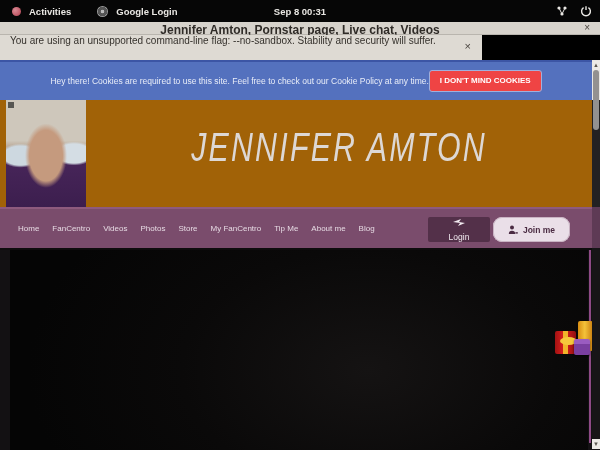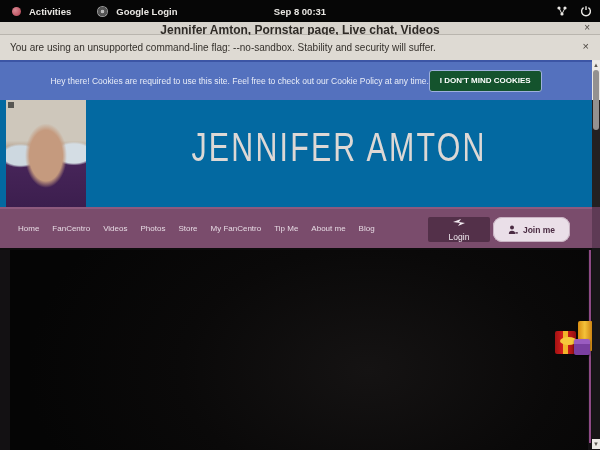--- a/index.html
+++ b/index.html
@@ -20,37 +20,37 @@
   .sysicon { width:12px; height:12px; display:block; }
 
   
   .tabbar { position:absolute; left:0; top:22px; width:600px; height:13px; background:#d7d3cc;
             border-bottom:1px solid #b9b5ae; }
   .tabbar-title { position:absolute; left:0; right:0; top:1px; text-align:center;
                   font-size:12px; font-weight:bold; color:#2f2b27; }
   .tabbar-close { position:absolute; right:10px; top:0; font-size:10px; color:#4a453f; cursor:default; }
 
   
-  .warnbar { position:absolute; left:0; top:35px; width:600px; height:25px; background:#dedad3;
-             display:flex; align-items:center; }
+  .warnbar { position:absolute; left:0; top:35px; width:482px; height:25px; background:#dedad3;
+             display:flex; }
   .warnbar-text { padding-left:10px; font-size:10px; color:#35312c; }
   .warnbar-close { position:absolute; right:11px; top:5px; font-size:11px; color:#4a453f; }
 
   
   .page { position:absolute; left:0; top:60px; width:600px; height:390px; background:#0e0c0d; }
 
   
   .cookiebar { position:absolute; left:0; top:0; width:592px; height:40px;
                border-top:2px solid #3c55a5; display:flex; align-items:center; justify-content:center; }
   .cookiebar-text { color:#e9edf8; font-size:8.5px; }
   .cookie-btn { height:22px; padding:0 10px; font-size:8px; font-weight:bold; color:#fff;
                 border:1px solid #9fb0dd; border-radius:3px; line-height:20px; }
 
   
-  .header { position:absolute; left:0; top:40px; width:592px; height:107px; background:#0369a1; }
+  .header { position:absolute; left:0; top:40px; width:592px; height:107px; background:#a16207;font-style:italic; }
   .photo { position:absolute; left:6px; top:0; width:80px; height:107px; overflow:hidden;
            background:
              radial-gradient(ellipse 30px 46px at 50% 52%, #c59a7e 0 55%, rgba(197,154,126,0) 70%),
              radial-gradient(ellipse 28px 16px at 18% 52%, #cdd8e0 0 60%, rgba(205,216,224,0) 75%),
              radial-gradient(ellipse 28px 16px at 85% 50%, #d4dde4 0 60%, rgba(212,221,228,0) 75%),
              linear-gradient(180deg, #cec7bb 0 38%, #b9a795 44%, #472559 58%, #3c1e4e 100%); }
   .photo-mark { position:absolute; left:2px; top:2px; width:6px; height:6px; background:#3a3a38; opacity:.8; }
   .site-title { position:absolute; left:86px; right:0; top:0; height:94px;
                 display:flex; align-items:center; justify-content:center;
                 color:#ddd8d5; font-size:41px; font-weight:100; letter-spacing:3px; white-space:nowrap;
@@ -135,21 +135,21 @@
 
   <div class="warnbar">
     <div class="warnbar-text">You are using an unsupported command-line flag: --no-sandbox. Stability and security will suffer.</div>
     <div class="warnbar-close">×</div>
   </div>
 
   <div class="page">
 
     <div class="cookiebar" id="cookiebar" style="background: rgb(84, 113, 190);">
       <span class="cookiebar-text">Hey there! Cookies are required to use this site. Feel free to check out our Cookie Policy at any time.</span>
-      <span class="cookie-btn" id="cookie-btn" style="background: #14532d;">I DON'T MIND COOKIES</span>
+      <span class="cookie-btn" id="cookie-btn" style="background: #ef4444;">I DON'T MIND COOKIES</span>
     </div>
 
     <div class="header">
       <div class="photo">
         <div class="photo-mark"></div>
       </div>
       <div class="site-title">JENNIFER AMTON</div>
       <div class="dots">
         <span class="dot"></span>
         <span class="dot"></span>

